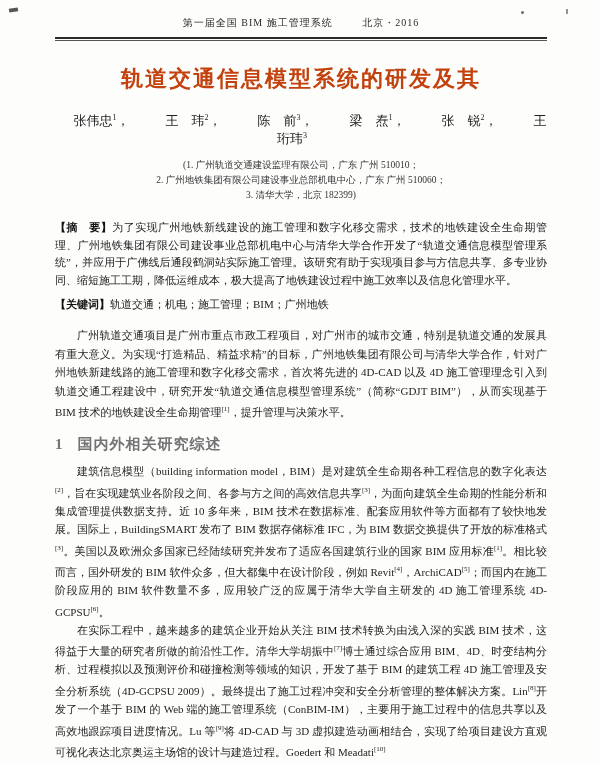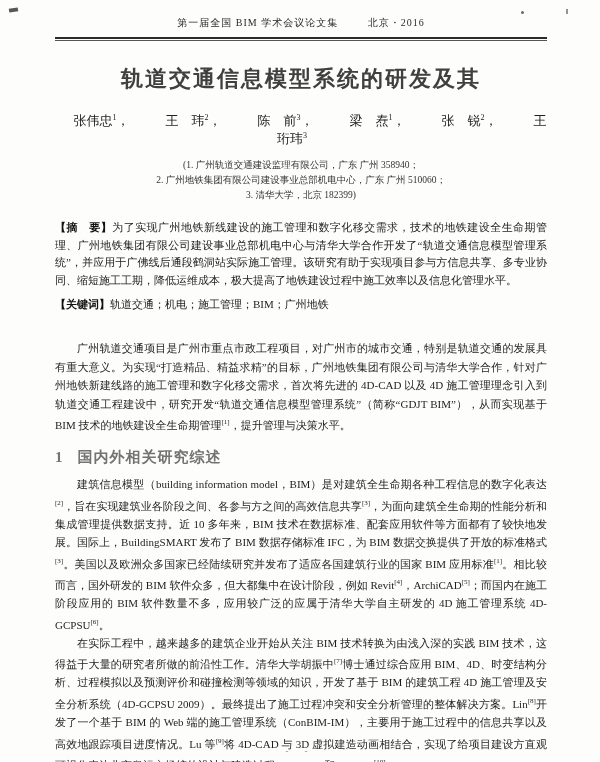--- a/index.html
+++ b/index.html
@@ -32,21 +32,21 @@
     height:1px;
   }
   
   .title{
     margin-top:20px;
     text-align:center;
     font-size:22px;
     font-weight:bold;
     letter-spacing:2px;
     line-height:35px;
-    color:#404040;
+    color:#c2410c;
   }
   
   .authors{
     margin-top:16px;
     text-align:center;
     font-size:13px;
     color:#222;
   }
   .authors .author{margin:0 18px;}
   .sup{
@@ -79,21 +79,21 @@
   }
   
   .para{
     margin:0;
     font-size:11px;
     line-height:18.5px;
     text-align:justify;
     text-indent:2em;
     color:#1e1e1e;
   }
-  .para.first{margin-top:26px;}
+  .para.first{margin-top:13px;}
   .section-heading{
     margin-top:14px;
     margin-bottom:8px;
     font-size:15px;
     font-weight:bold;
     color:#737373;
     letter-spacing:1px;
   }
   .section-heading .sec-num{margin-right:14px;}
   .para sup{font-size:7px;}
@@ -110,35 +110,35 @@
   .artifact.a1{left:9px;top:8px;width:9px;height:4px;transform:rotate(-8deg);opacity:.8;}
   .artifact.a2{left:521px;top:11px;width:3px;height:3px;border-radius:50%;opacity:.7;}
   .artifact.a3{left:566px;top:9px;width:2px;height:5px;opacity:.5;}
 </style>
 </head>
 <body>
 
 <div class="page">
 
   <div class="hdr">
-    <span>第一届全国 BIM 学术会议论文集</span>
+    <span>第一届全国 BIM 施工管理系统</span>
     <span class="hdr-right">北京・2016</span>
   </div>
   <div class="hdr-rule"></div>
 
   <div class="title">
     <div>轨道交通信息模型系统的研发及其</div>
   </div>
 
   <div class="authors">
     <span class="author"><span>张伟忠</span><span class="sup">1</span><span>，</span></span><span class="author"><span>王　玮</span><span class="sup">2</span><span>，</span></span><span class="author"><span>陈　前</span><span class="sup">3</span><span>，</span></span><span class="author"><span>梁　焘</span><span class="sup">1</span><span>，</span></span><span class="author"><span>张　锐</span><span class="sup">2</span><span>，</span></span><span class="author"><span>王珩玮</span><span class="sup">3</span></span>
   </div>
 
   <div class="affils">
-    <div>(1. 广州轨道交通建设监理有限公司，广东 广州 358940；</div>
+    <div>(1. 广州轨道交通建设监理有限公司，广东 广州 510010；</div>
     <div>2. 广州地铁集团有限公司建设事业总部机电中心，广东 广州 510060；</div>
     <div>3. 清华大学，北京 182399)</div>
   </div>
 
   <div class="abstract">
     <span class="label">【摘　要】</span><span>为了实现广州地铁新线建设的施工管理和数字化移交需求，技术的地铁建设全生命期管理、广州地铁集团有限公司建设事业总部机电中心与清华大学合作开发了“轨道交通信息模型管理系统”，并应用于广佛线后通段鹤洞站实际施工管理。该研究有助于实现项目参与方信息共享、多专业协同、缩短施工工期，降低运维成本，极大提高了地铁建设过程中施工效率以及信息化管理水平。</span>
   </div>
 
   <div class="keywords">
     <span class="label">【关键词】</span><span>轨道交通；机电；施工管理；BIM；广州地铁</span>

